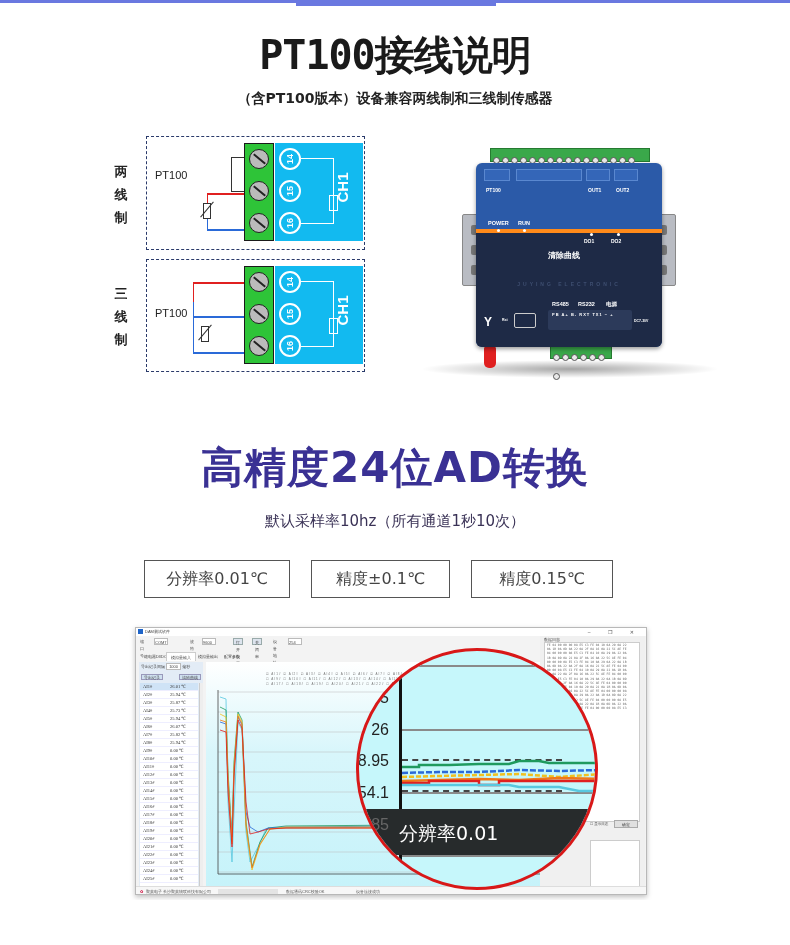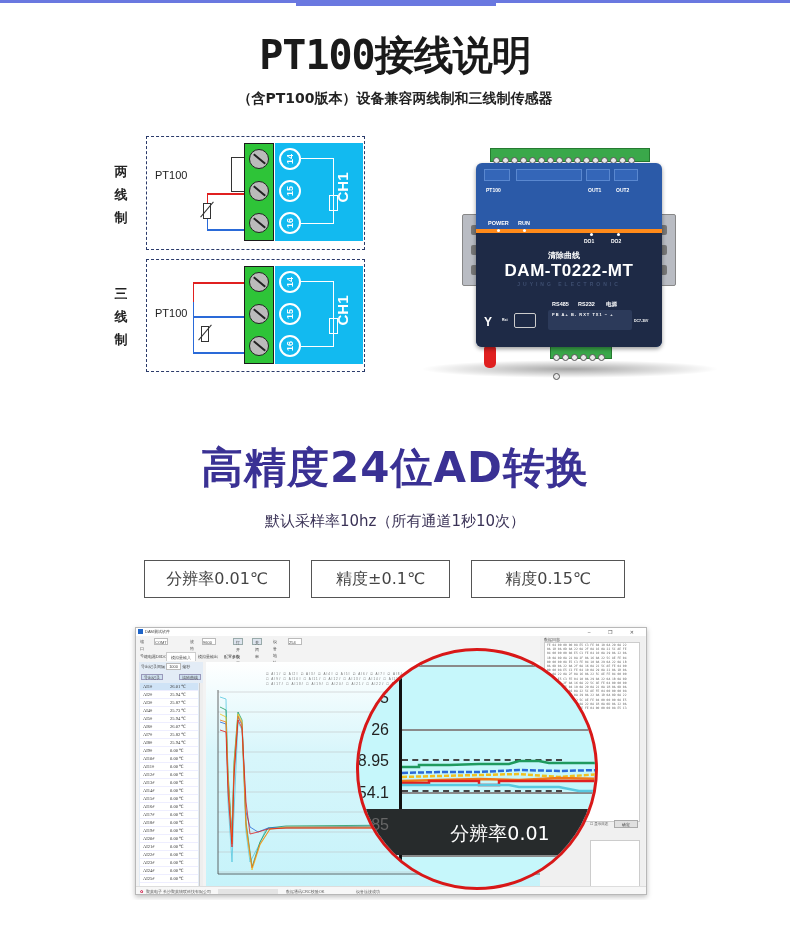--- a/index.html
+++ b/index.html
@@ -76,21 +76,21 @@
   .statusbar { position: absolute; left: 0; top: 258px; width: 100%; height: 10px; background: #f7f7f7; border-top: 1px solid #ddd; font-size: 4px; color: #555; }
   .sb-item { position: absolute; top: 2px; }
 
   
   .magnifier { position: absolute; left: 356px; top: 648px; width: 242px; height: 242px; border-radius: 50%; border: 3px solid #d81818; overflow: hidden; background: #c6f7fb; }
   .mag-axis { position: absolute; left: 40px; top: 0; width: 3px; height: 242px; background: #111; }
   .mag-hline { position: absolute; left: 43px; width: 200px; height: 2px; background: #8a8a8a; }
   .mag-tick { position: absolute; right: 206px; font-size: 16px; color: #222; font-family: "Liberation Sans", sans-serif; text-align: right; }
   .mag-dash { position: absolute; left: 43px; width: 160px; height: 0; border-top: 2px dashed #444; }
   .mag-band { position: absolute; left: 0; top: 158px; width: 242px; height: 46px; background: #272b2c; }
-  .mag-band-text { position: absolute; left: 0; top: 170px; width: 242px; padding-left: 40px; text-align: center; color: #fff; font-size: 19px; font-family: "DejaVu Sans", sans-serif; }
+  .mag-band-text { position: absolute; left: 0; top: 170px; width: 242px; padding-left: 40px; color: #fff; font-size: 19px; font-family: "DejaVu Sans", sans-serif; }
   .bottom-space { position: absolute; left: 0; top: 900px; width: 790px; height: 45px; background: #fff; }
 </style>
 </head>
 <body>
 
 <div class="topbar"></div>
 <div class="topbar-tab"></div>
 
 <div class="title1">PT100接线说明</div>
 <div class="subtitle1">（含PT100版本）设备兼容两线制和三线制传感器</div>
@@ -201,41 +201,40 @@
   <div class="dev-text" style="left:12px; top:57px; font-size:5.5px;">POWER</div>
   <div class="led" style="left:21px; top:66px;"></div>
   <div class="dev-text" style="left:42px; top:57px; font-size:5.5px;">RUN</div>
   <div class="led" style="left:47px; top:66px;"></div>
   <div class="led" style="left:114px; top:70px;"></div>
   <div class="dev-text" style="left:108px; top:75px; font-size:5px;">DO1</div>
   <div class="led" style="left:141px; top:70px;"></div>
   <div class="dev-text" style="left:135px; top:75px; font-size:5px;">DO2</div>
 
   <div class="dev-text" style="left:72px; top:87px; font-size:8px;">清除曲线</div>
-  <div class="dev-text" style="left:0; top:98px; width:186px; text-align:center; font-size:17px; letter-spacing:0.5px;">DAM-T0222-MT</div>
   <div class="dev-text" style="left:0; top:118px; width:186px; text-align:center; font-size:5px; color:#3e4e70; letter-spacing:3px;">JUYING ELECTRONIC</div>
 
   <div class="dev-text" style="left:76px; top:138px; font-size:5.5px;">RS485</div>
   <div class="dev-text" style="left:102px; top:138px; font-size:5.5px;">RS232</div>
   <div class="dev-text" style="left:130px; top:138px; font-size:5.5px;">电源</div>
   <div style="position:absolute; left:72px; top:147px; width:84px; height:20px; background:#2c3a5a; border-radius:2px;"></div>
   <div class="dev-text" style="left:76px; top:149px; font-size:4px; letter-spacing:1px;">
     <span>PB</span> <span>A+</span> <span>B-</span> <span>RXT</span> <span>TX1</span> <span>−</span> <span>+</span>
   </div>
   <div class="dev-text" style="left:158px; top:156px; font-size:3.5px;">DC7-30V</div>
   <div class="dev-text" style="left:8px; top:152px; font-size:12px;">Y</div>
   <div class="dev-text" style="left:26px; top:155px; font-size:3.5px;">Rst</div>
   <div style="position:absolute; left:38px; top:150px; width:22px; height:15px; border:1.5px solid #ccc; border-radius:2px;"></div>
 </div>
 
 <div class="title2">高精度24位AD转换</div>
 <div class="subtitle2">默认采样率10hz（所有通道1秒10次）</div>
 <div class="spec-box" style="left:144px; width:146px;">分辨率0.01℃</div>
 <div class="spec-box" style="left:311px; width:139px;">精度±0.1℃</div>
-<div class="spec-box" style="left:471px; width:154px;">精度0.15℃</div>
+<div class="spec-box" style="left:471px; width:142px;">精度0.15℃</div>
 
 <div class="app">
   <div class="app-titlebar">
     <div class="app-icon"></div>
     <div class="app-title">DAM测试软件</div>
     <div class="win-ctrls">– ❐ ✕</div>
   </div>
 
   <div class="app-toolbar">
     <span class="tb-item" style="left:2px;">端口号</span>

